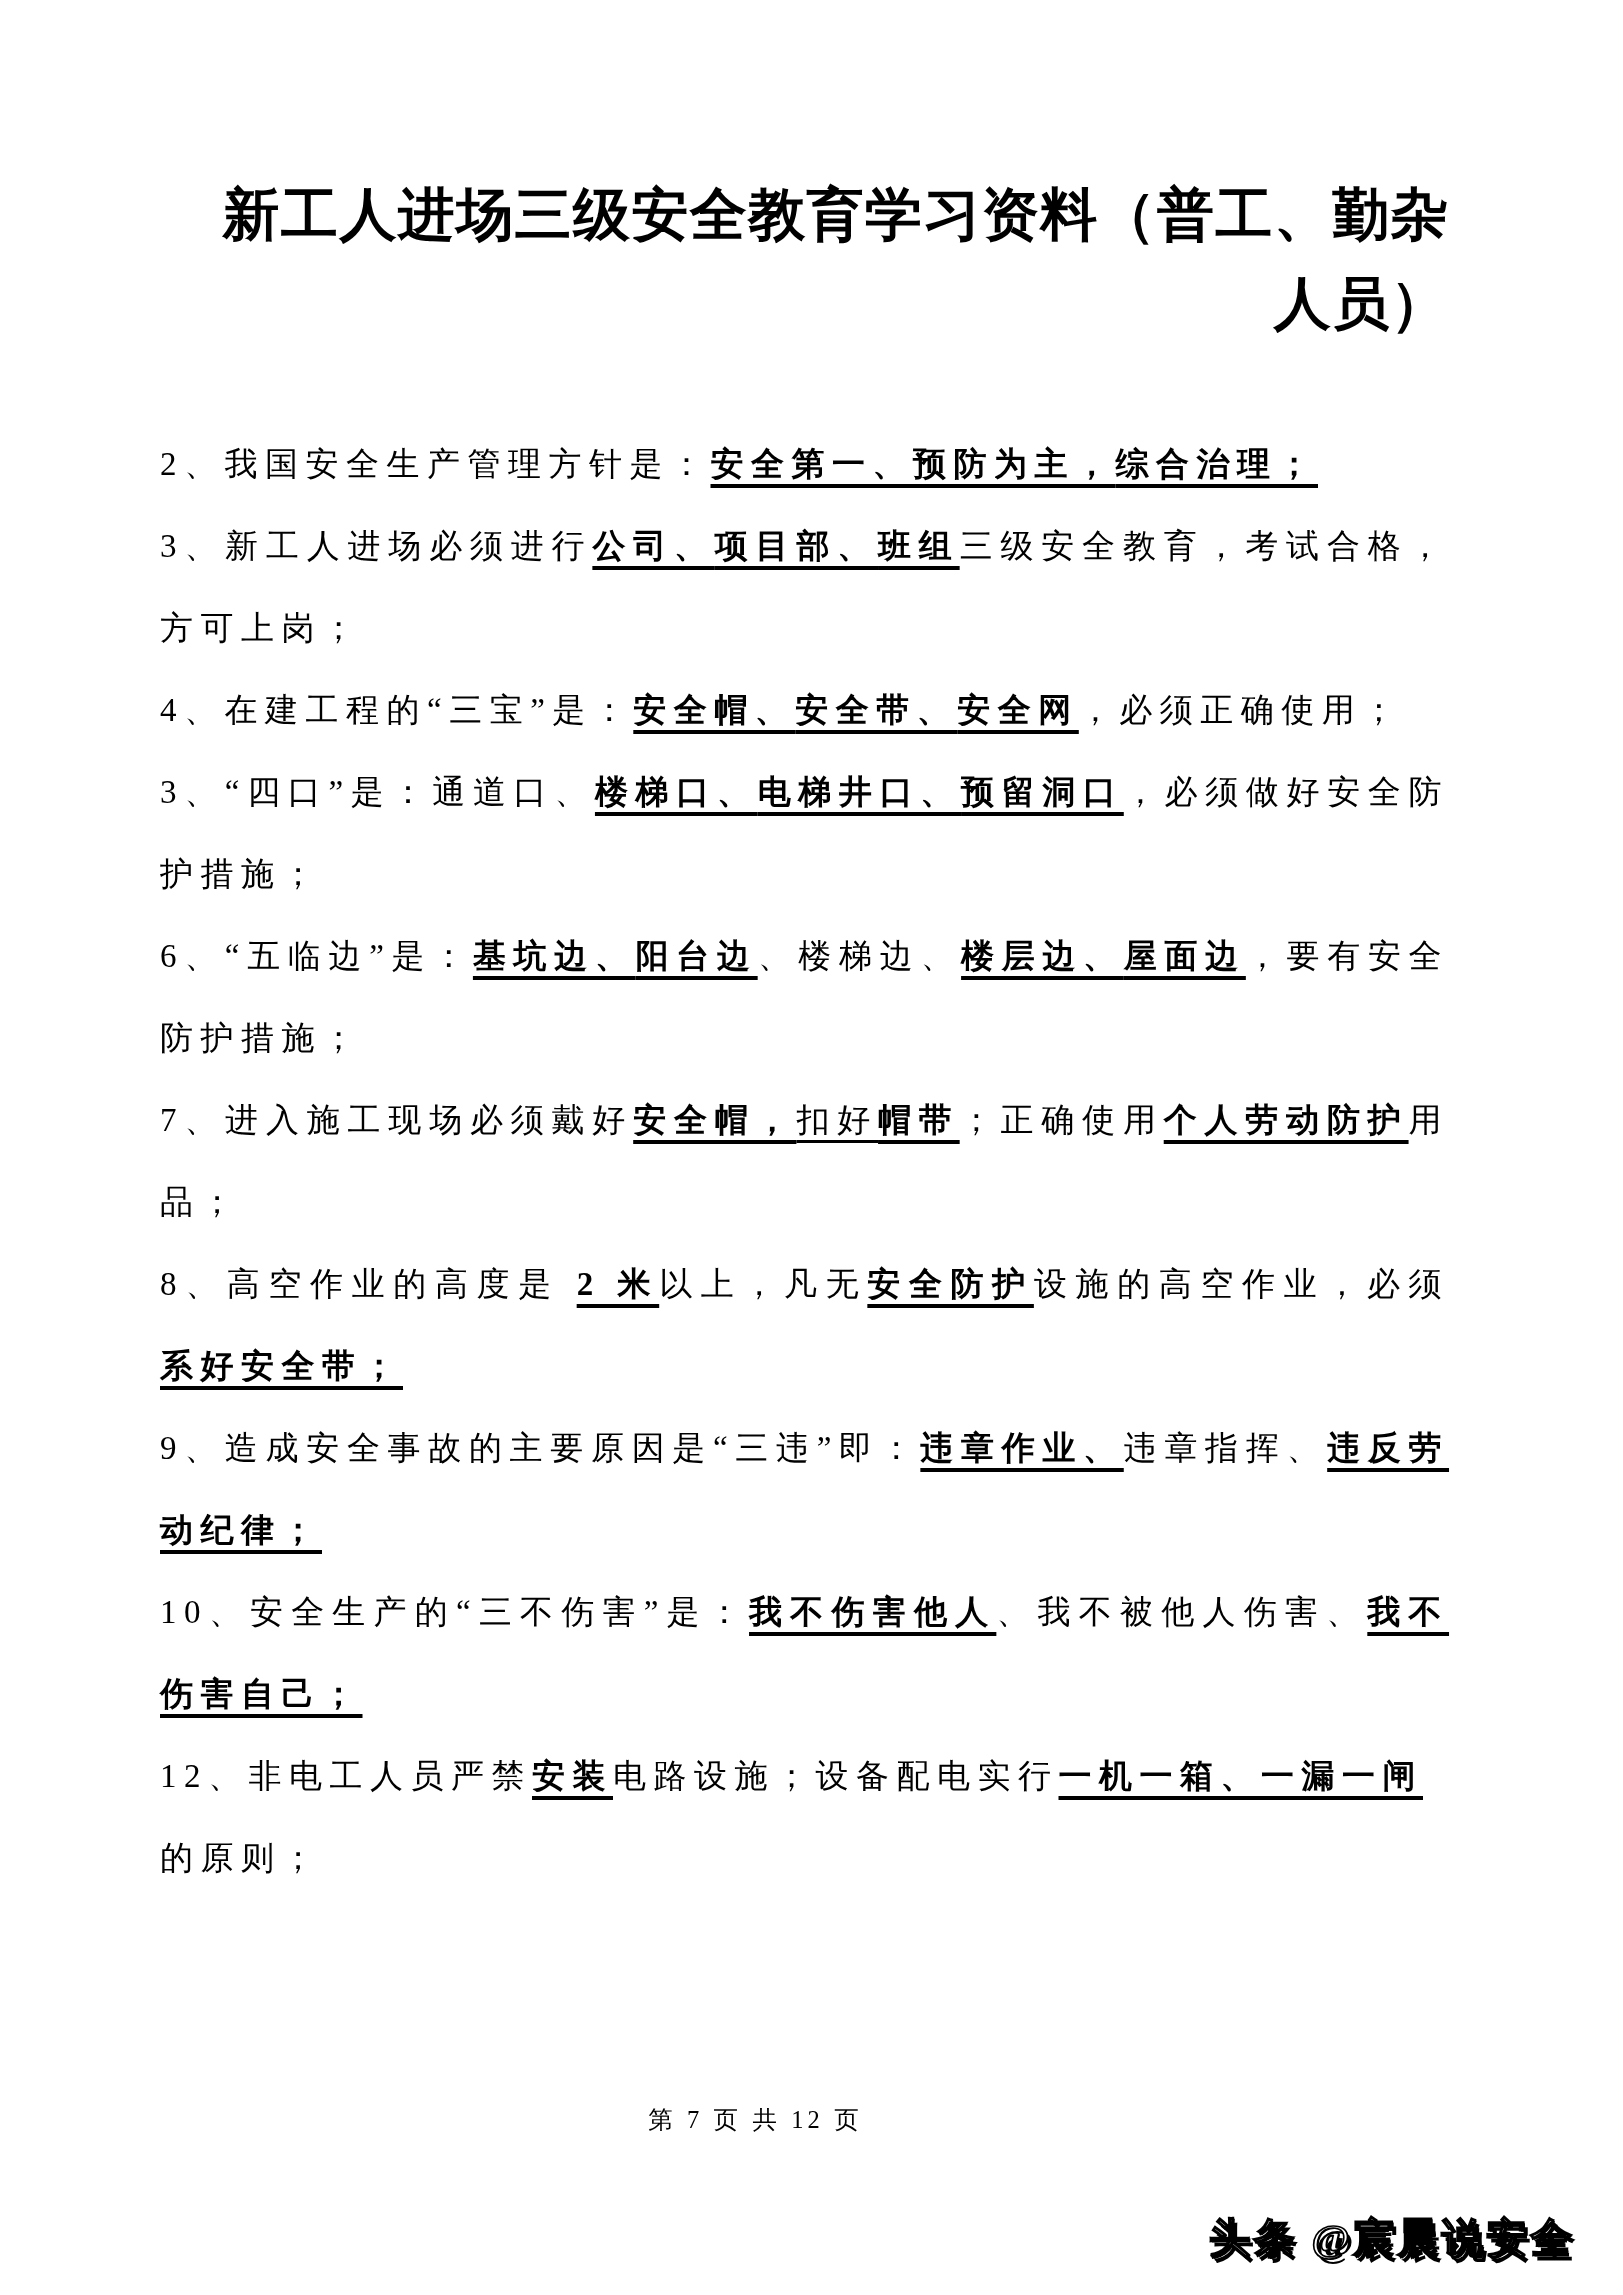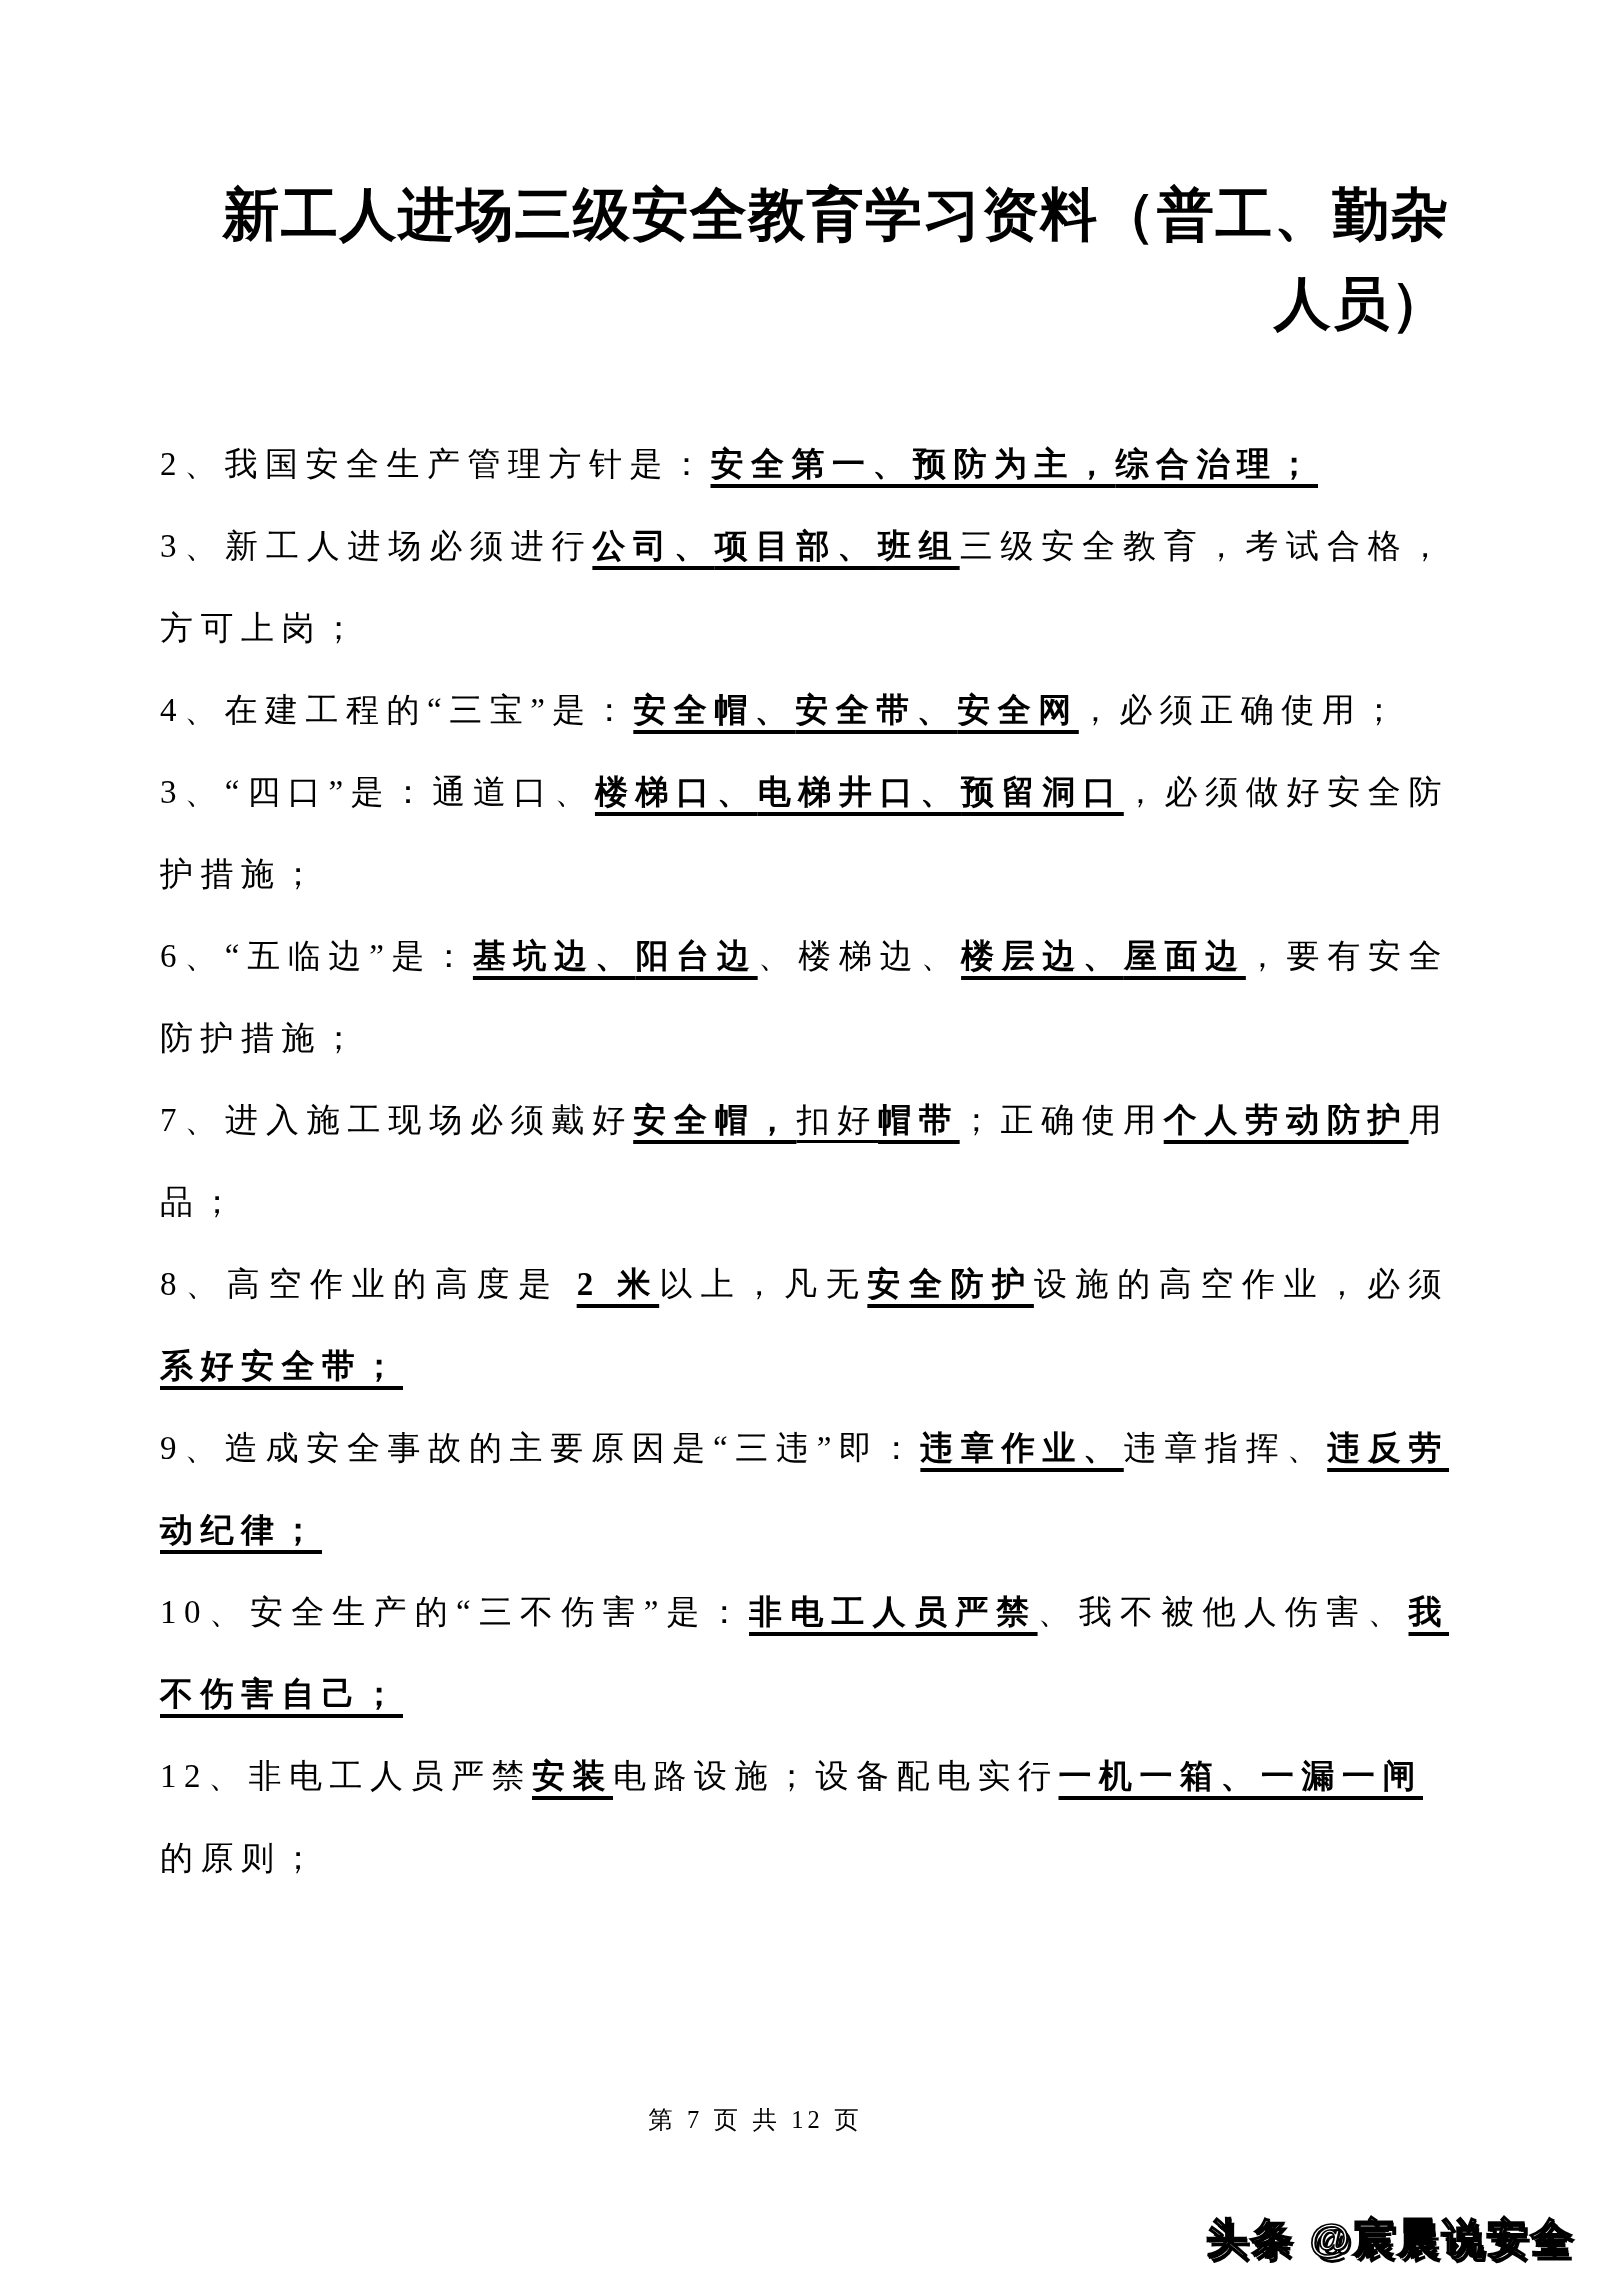--- a/index.html
+++ b/index.html
@@ -52,21 +52,21 @@
     top: 2103px;
     width: 1511px;
     text-align: center;
     font-size: 24.5px;
     letter-spacing: 4.1px;
   }
   .watermark {
     position: absolute;
     right: 48px;
     top: 2211px;
-    font-family: Liberation Sans, sans-serif;
+    font-family: Liberation Serif, serif;
     font-weight: bold;
     font-size: 41px;
     letter-spacing: 3.4px;
     color: #ffffff;
     -webkit-text-stroke: 1.7px #000000;
     text-shadow: 4.1px 4.8px 0 #000000, 1.4px 1.4px 0 #000000;
     white-space: nowrap;
   }
 </style>
 </head>
@@ -81,21 +81,21 @@
 
   <div class="doc-body">
       <p><span>2、我国安全生产管理方针是：</span><span class="b u">安全第一、</span><span class="b u">预防为主，</span><span class="b u">综合治理；</span></p>
       <p><span>3、新工人进场必须进行</span><span class="b u">公司、</span><span class="b u">项目部、</span><span class="b u">班组</span><span>三级安全教育，考试合格，方可上岗；</span></p>
       <p><span>4、在建工程的“三宝”是：</span><span class="b u">安全帽、</span><span class="b u">安全带、</span><span class="b u">安全网</span><span>，必须正确使用；</span></p>
       <p><span>3、“四口”是：通道口、</span><span class="b u">楼梯口、</span><span class="b u">电梯井口、</span><span class="b u">预留洞口</span><span>，必须做好安全防护措施；</span></p>
       <p><span>6、“五临边”是：</span><span class="b u">基坑边、</span><span class="b u">阳台边</span><span>、楼梯边、</span><span class="b u">楼层边、</span><span class="b u">屋面边</span><span>，要有安全防护措施；</span></p>
       <p><span>7、进入施工现场必须戴好</span><span class="b u">安全帽，</span><span class="u">扣好</span><span class="b u">帽带</span><span>；正确使用</span><span class="b u">个人劳动防护</span><span>用品；</span></p>
       <p><span>8、高空作业的高度是 </span><span class="b u">2 米</span><span>以上，凡无</span><span class="b u">安全防护</span><span>设施的高空作业，必须</span><span class="b u">系好安全带；</span></p>
       <p><span>9、造成安全事故的主要原因是“三违”即：</span><span class="b u">违章作业、</span><span>违章指挥、</span><span class="b u">违反劳动纪律；</span></p>
-      <p><span>10、安全生产的“三不伤害”是：</span><span class="b u">非电工人员严禁</span><span>、我不被他人伤害、</span><span class="b u">我不伤害自己；</span></p>
+      <p><span>10、安全生产的“三不伤害”是：</span><span class="b u">我不伤害他人</span><span>、我不被他人伤害、</span><span class="b u">我不伤害自己；</span></p>
       <p><span>12、非电工人员严禁</span><span class="b u">安装</span><span>电路设施；设备配电实行</span><span class="b u">一机一箱、</span><span class="b u">一漏一闸</span><br><span>的原则；</span></p>
     </div>
 
   <div class="page-footer">第 7 页 共 12 页</div>
 
   <div class="watermark">头条 @宸晨说安全</div>
 
 </div>
 
 

